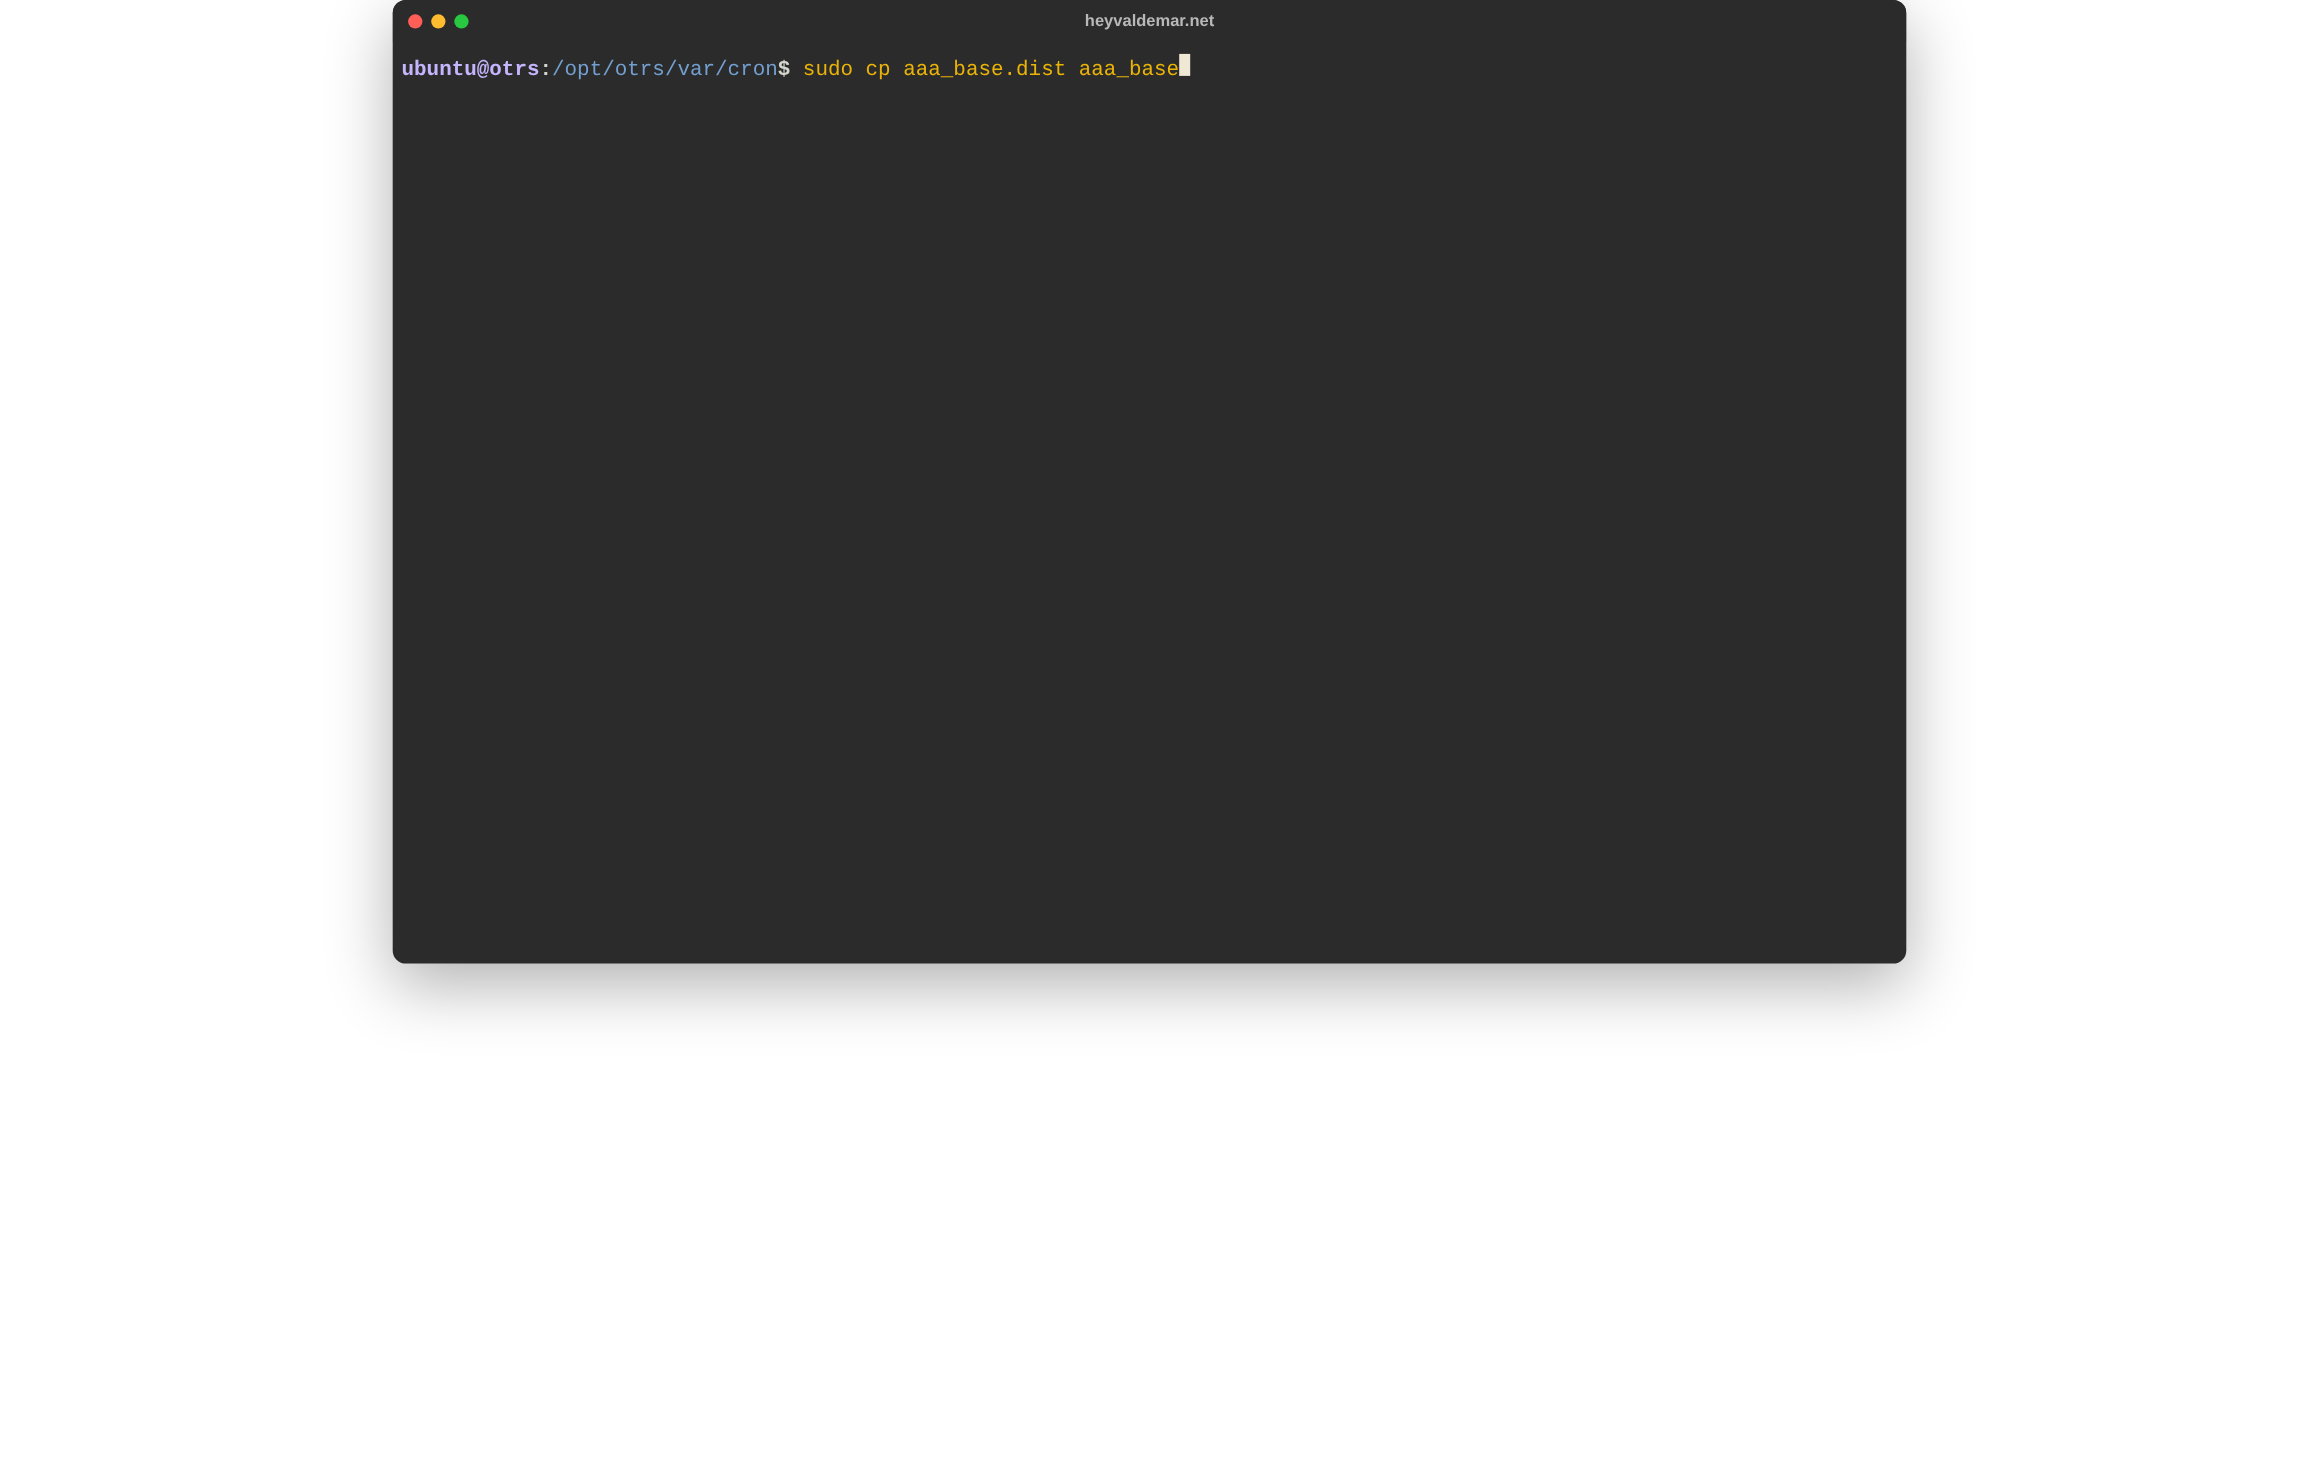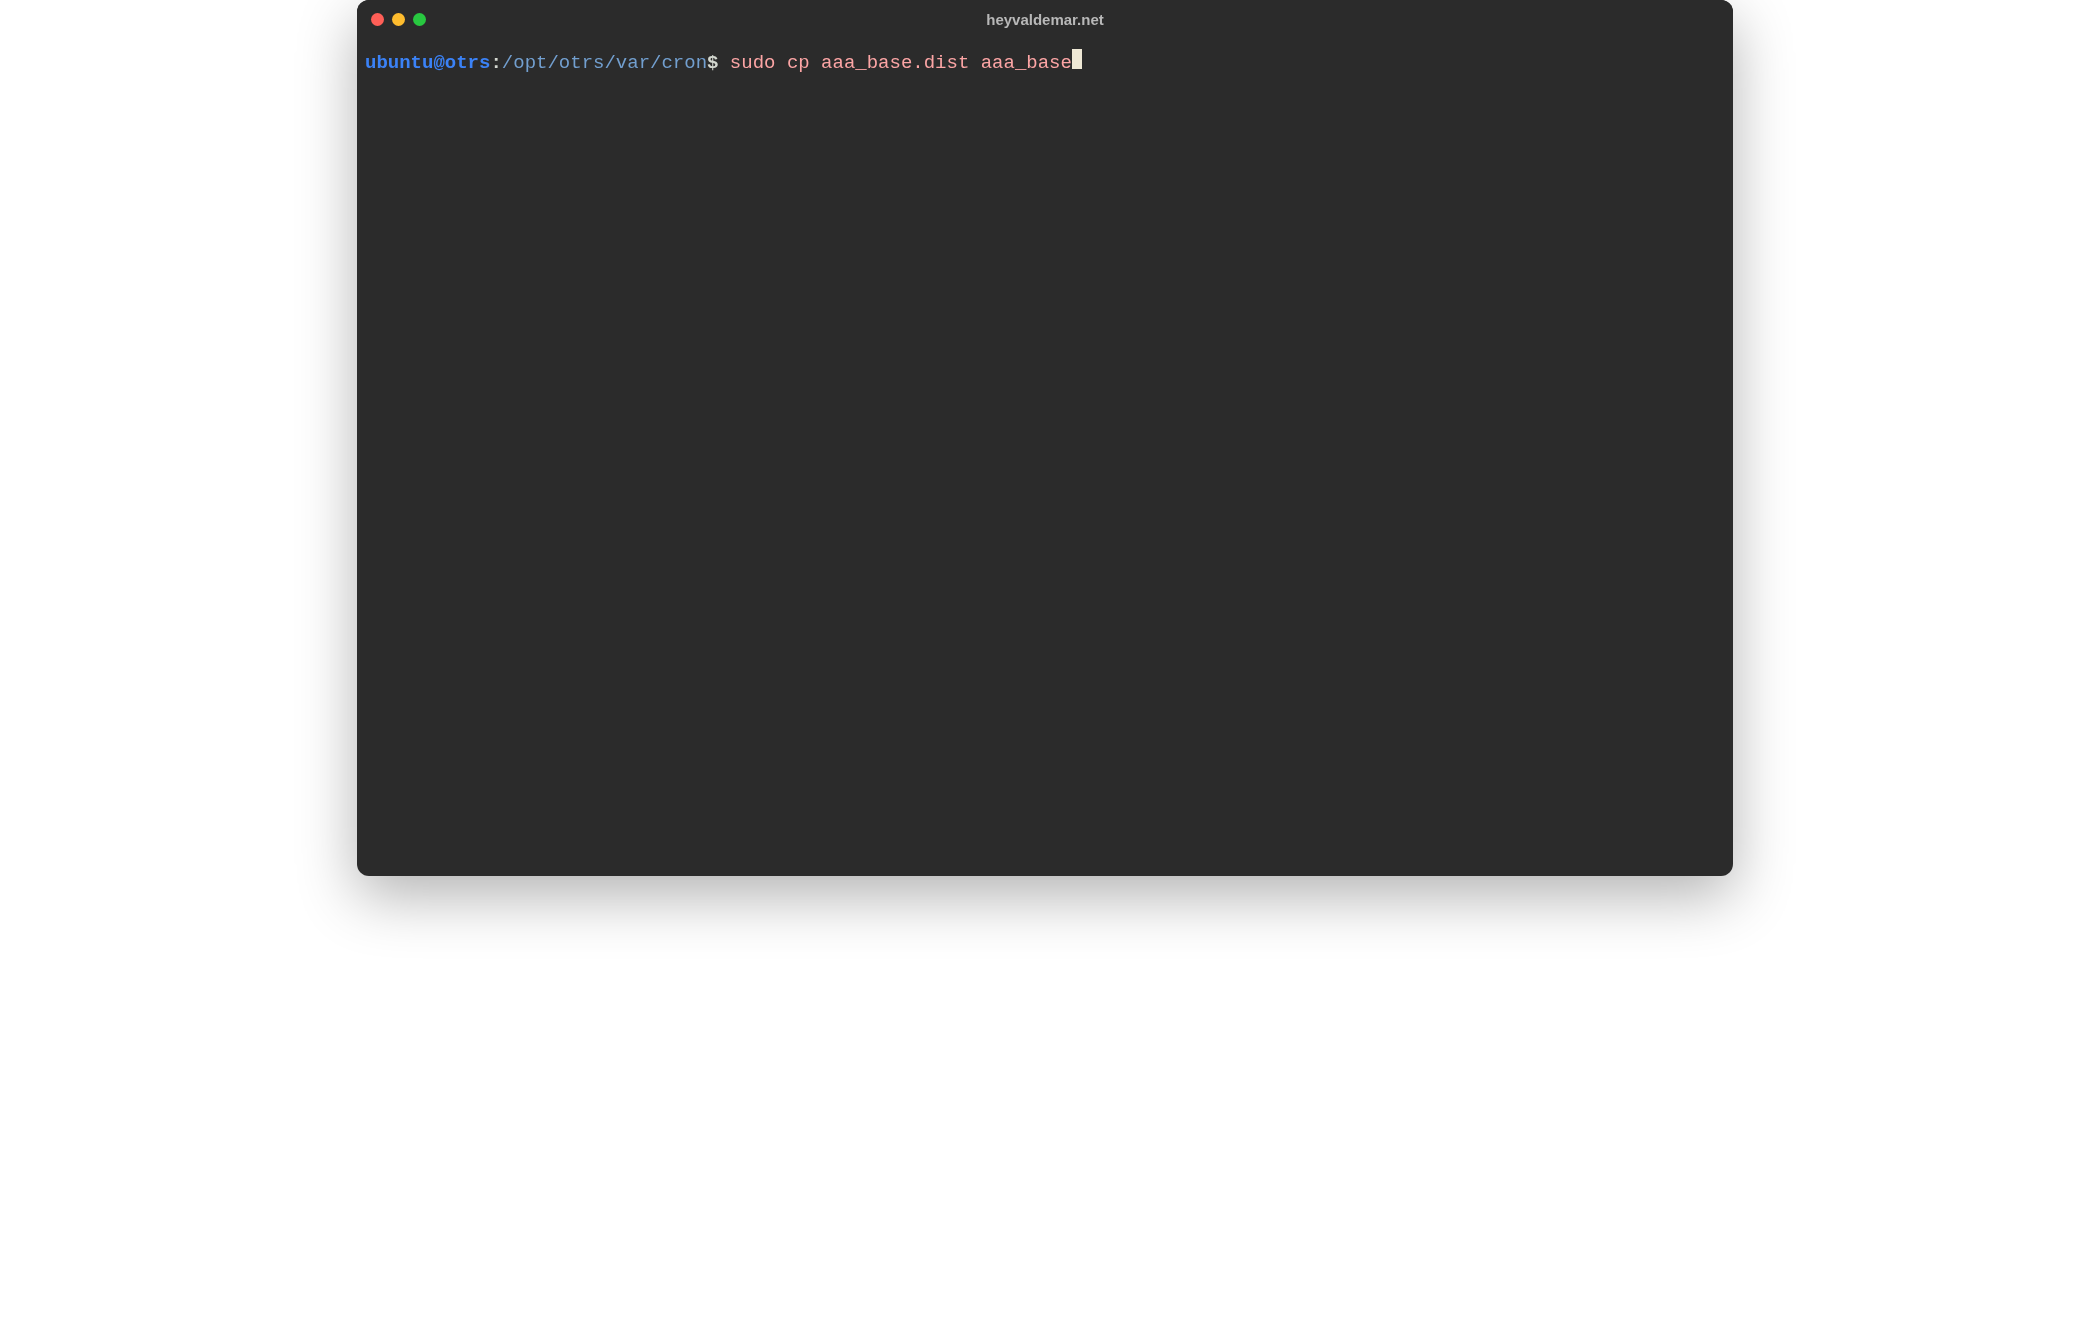--- a/index.html
+++ b/index.html
@@ -82,41 +82,41 @@
     }
 
     .prompt-line {
       display: flex;
       flex-wrap: nowrap;
       align-items: baseline;
       white-space: pre;
     }
 
     .prompt-user {
-      color: #3b82f6;
+      color: #c4b5fd;
       font-weight: bold;
     }
 
     .prompt-separator {
       color: #d3d7cf;
       font-weight: bold;
     }
 
     .prompt-path {
       color: #729fcf;
       font-weight: normal;
     }
 
     .prompt-dollar {
       color: #d3d7cf;
       font-weight: bold;
     }
 
     .command-text {
-      color: #fca5a5;
+      color: #eab308;
     }
 
     .cursor {
       display: inline-block;
       width: 10px;
       height: 20px;
       background: #eee8d5;
       vertical-align: text-bottom;
       margin-left: 0px;
       transform: translateY(1px);

